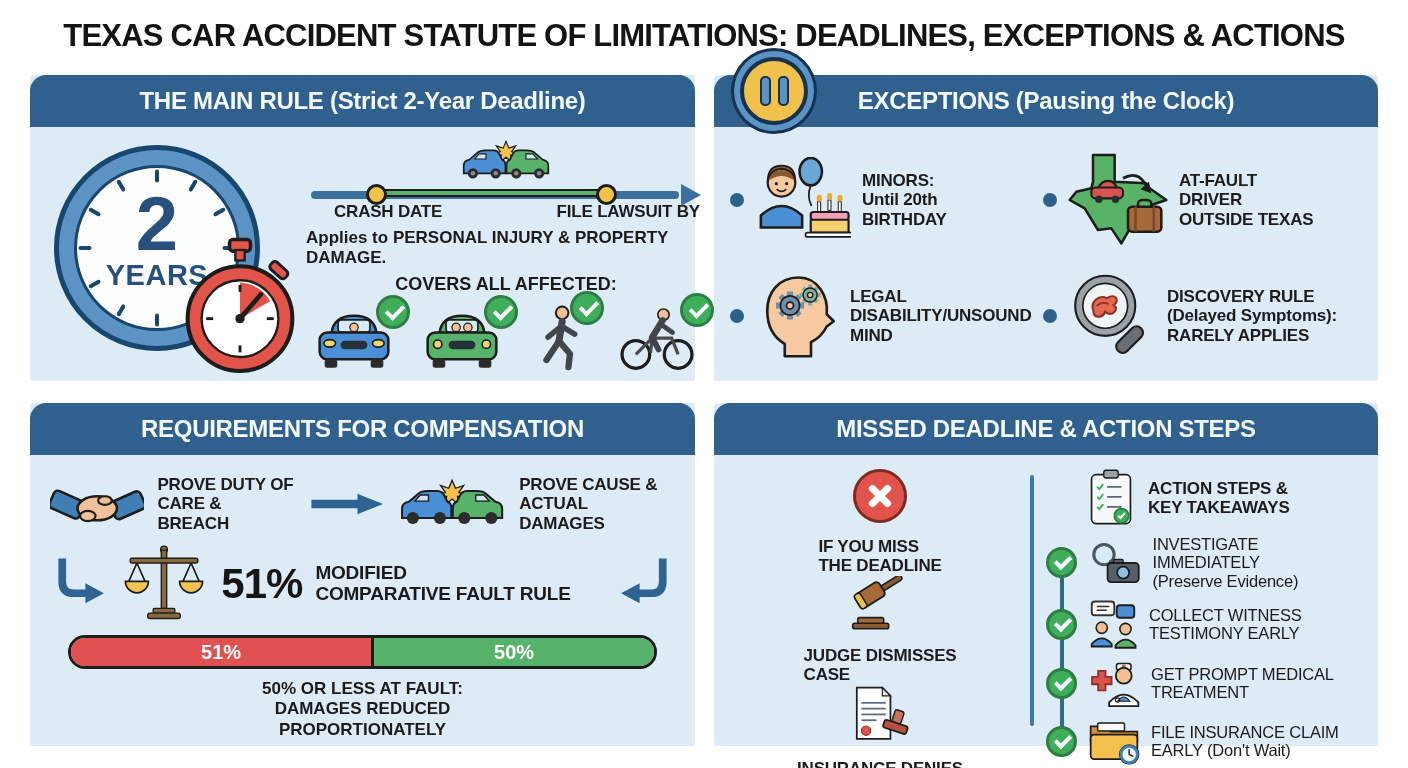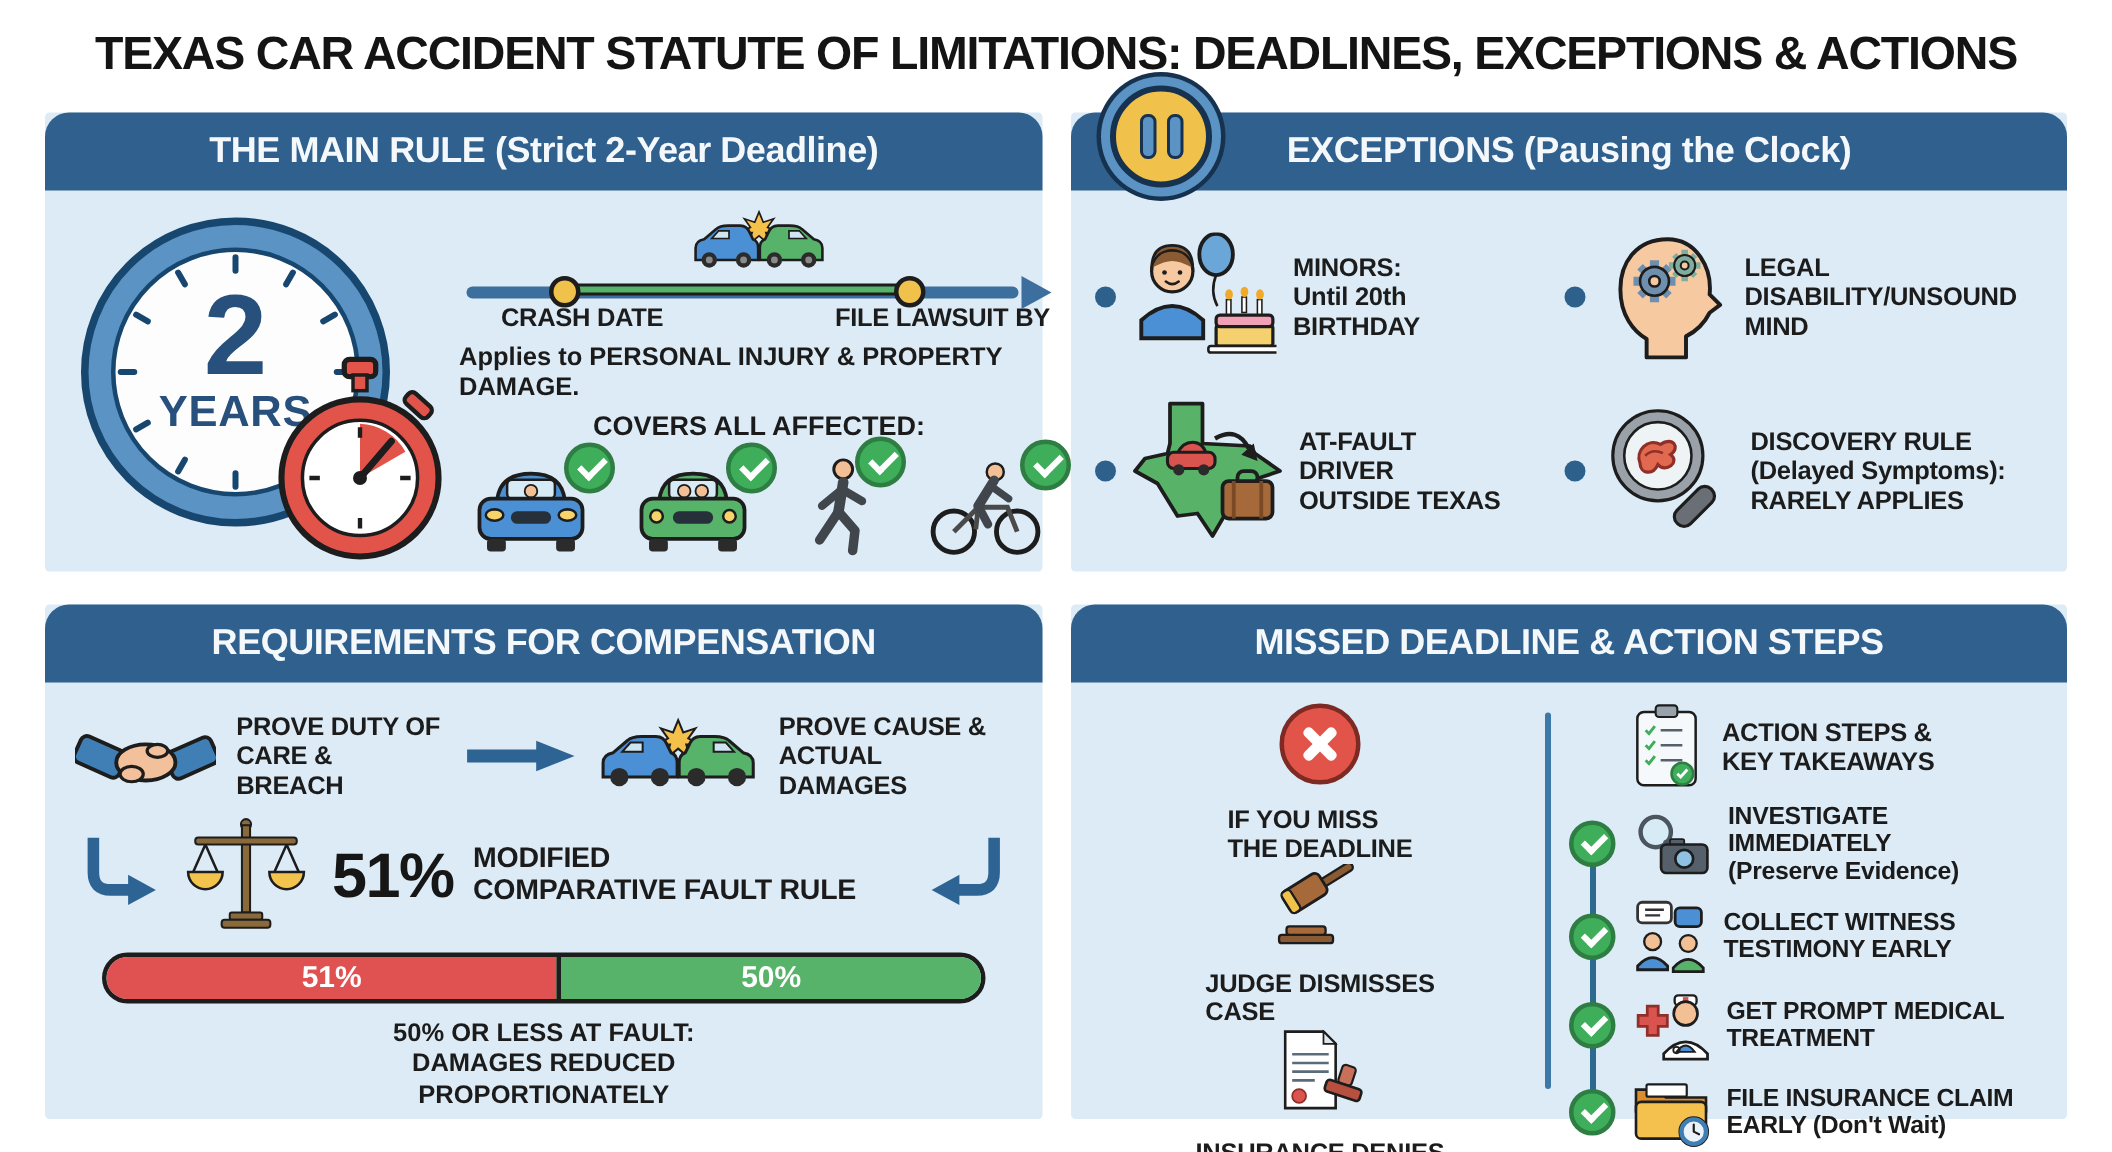--- a/index.html
+++ b/index.html
@@ -104,21 +104,21 @@
   .xcircle::before { transform:translate(-50%,-50%) rotate(45deg); }
   .xcircle::after  { transform:translate(-50%,-50%) rotate(-45deg); }
   .divider { width:4px; background:#3c78a8; border-radius:2px; margin:8px 12px 8px 2px; flex:none; }
   .act-col { flex:1; display:flex; flex-direction:column; padding-top:2px; }
   .act-head { display:flex; align-items:center; gap:12px; margin-left:40px; margin-bottom:8px; }
   .act-rows { position:relative; display:flex; flex-direction:column; gap:9px; }
   .act-line { position:absolute; left:14px; top:20px; bottom:20px; width:4px; background:#2d6a8f; }
   .act-row { display:flex; align-items:center; gap:9px; position:relative; }
   .act-row .check { width:31px; height:31px; }
   .act-row .check::after { left:6px; top:6px; width:12px; height:6px; }
-  .act-lbl { font-weight:bold; font-size:16.5px; line-height:1.12; letter-spacing:-0.2px; }
+  .act-lbl { font-weight:normal; font-size:16.5px; line-height:1.12; letter-spacing:-0.2px; }
 </style>
 </head>
 <body>
 
 <div class="page">
 
   <h1 class="title">TEXAS CAR ACCIDENT STATUTE OF LIMITATIONS: DEADLINES, EXCEPTIONS &amp; ACTIONS</h1>
 
   <section class="panel" id="p-tl">
     <header class="phead">
@@ -288,20 +288,40 @@
           <rect x="64" y="64" width="44" height="9" rx="3" fill="#f2a0b5" stroke="#1d1d1d" stroke-width="2.5"></rect>
           <rect x="58" y="88" width="56" height="5" rx="2" fill="#fff" stroke="#1d1d1d" stroke-width="2"></rect>
         </svg>
         <div class="lbl prelines">MINORS:
 Until 20th
 BIRTHDAY</div>
       </div>
 
       <div class="ex-item">
         <span class="bullet"></span>
+        <svg width="100" height="94" viewBox="0 0 120 112">
+          <polygon points="30,2 56,2 56,34 94,36 98,42 118,56 100,62 94,86 78,84 64,108 52,90 36,92 20,66 2,56 10,46 28,42 30,34" fill="#58b368" stroke="#1d1d1d" stroke-width="3" stroke-linejoin="round"></polygon>
+          <path d="M36,42 Q40,33 48,33 Q56,33 59,42 Z" fill="#d9534f" stroke="#1d1d1d" stroke-width="2.5"></path>
+          <rect x="28" y="41" width="38" height="13" rx="5" fill="#d9534f" stroke="#1d1d1d" stroke-width="2.5"></rect>
+          <circle cx="37" cy="55" r="4.5" fill="#2b2b2b"></circle>
+            <circle cx="57" cy="55" r="4.5" fill="#2b2b2b"></circle>
+          <path d="M66,30 Q84,20 93,38" stroke="#1d1d1d" stroke-width="3.5" fill="none"></path>
+          <polygon points="97,34 100,48 87,43" fill="#1d1d1d"></polygon>
+          <rect x="84" y="56" width="16" height="12" rx="5" fill="none" stroke="#1d1d1d" stroke-width="3"></rect>
+          <rect x="72" y="64" width="40" height="30" rx="5" fill="#a5693a" stroke="#1d1d1d" stroke-width="3"></rect>
+          <line x1="81" y1="64" x2="81" y2="94" stroke="#7a4a26" stroke-width="3"></line>
+          <line x1="103" y1="64" x2="103" y2="94" stroke="#7a4a26" stroke-width="3"></line>
+        </svg>
+        <div class="lbl prelines">AT-FAULT
+DRIVER
+OUTSIDE TEXAS</div>
+      </div>
+
+      <div class="ex-item">
+        <span class="bullet"></span>
         <svg width="84" height="90" viewBox="0 0 96 100">
           <path d="M50,6 C26,6 14,24 14,44 C14,64 24,76 34,82 L34,96 L64,96 L64,80 C72,76 78,70 82,62 L90,56 L82,48 C84,28 72,6 50,6 Z" fill="#f6c9a0" stroke="#1d1d1d" stroke-width="3" stroke-linejoin="round"></path>
           <g stroke="#1d1d1d" stroke-width="2">
             <line x1="40" y1="22" x2="40" y2="54" stroke="#6f8fae" stroke-width="7"></line>
             <line x1="24" y1="38" x2="56" y2="38" stroke="#6f8fae" stroke-width="7"></line>
             <line x1="29" y1="27" x2="51" y2="49" stroke="#6f8fae" stroke-width="6"></line>
             <line x1="51" y1="27" x2="29" y2="49" stroke="#6f8fae" stroke-width="6"></line>
             <circle cx="40" cy="38" r="11" fill="#6f8fae"></circle>
             <circle cx="40" cy="38" r="4" fill="#f6c9a0"></circle>
           </g>
@@ -310,40 +330,20 @@
             <line x1="51" y1="26" x2="75" y2="26" stroke="#7fae9e" stroke-width="5"></line>
             <line x1="55" y1="18" x2="71" y2="34" stroke="#7fae9e" stroke-width="4.5"></line>
             <line x1="71" y1="18" x2="55" y2="34" stroke="#7fae9e" stroke-width="4.5"></line>
             <circle cx="63" cy="26" r="8" fill="#7fae9e"></circle>
             <circle cx="63" cy="26" r="3" fill="#f6c9a0"></circle>
           </g>
         </svg>
         <div class="lbl prelines">LEGAL
 DISABILITY/UNSOUND
 MIND</div>
-      </div>
-
-      <div class="ex-item">
-        <span class="bullet"></span>
-        <svg width="100" height="94" viewBox="0 0 120 112">
-          <polygon points="30,2 56,2 56,34 94,36 98,42 118,56 100,62 94,86 78,84 64,108 52,90 36,92 20,66 2,56 10,46 28,42 30,34" fill="#58b368" stroke="#1d1d1d" stroke-width="3" stroke-linejoin="round"></polygon>
-          <path d="M36,42 Q40,33 48,33 Q56,33 59,42 Z" fill="#d9534f" stroke="#1d1d1d" stroke-width="2.5"></path>
-          <rect x="28" y="41" width="38" height="13" rx="5" fill="#d9534f" stroke="#1d1d1d" stroke-width="2.5"></rect>
-          <circle cx="37" cy="55" r="4.5" fill="#2b2b2b"></circle>
-            <circle cx="57" cy="55" r="4.5" fill="#2b2b2b"></circle>
-          <path d="M66,30 Q84,20 93,38" stroke="#1d1d1d" stroke-width="3.5" fill="none"></path>
-          <polygon points="97,34 100,48 87,43" fill="#1d1d1d"></polygon>
-          <rect x="84" y="56" width="16" height="12" rx="5" fill="none" stroke="#1d1d1d" stroke-width="3"></rect>
-          <rect x="72" y="64" width="40" height="30" rx="5" fill="#a5693a" stroke="#1d1d1d" stroke-width="3"></rect>
-          <line x1="81" y1="64" x2="81" y2="94" stroke="#7a4a26" stroke-width="3"></line>
-          <line x1="103" y1="64" x2="103" y2="94" stroke="#7a4a26" stroke-width="3"></line>
-        </svg>
-        <div class="lbl prelines">AT-FAULT
-DRIVER
-OUTSIDE TEXAS</div>
       </div>
 
       <div class="ex-item">
         <span class="bullet"></span>
         <svg width="88" height="88" viewBox="0 0 104 104">
           <g transform="rotate(45 76 76)">
               <rect x="69" y="62" width="15" height="38" rx="7" fill="#6a6f75" stroke="#1d1d1d" stroke-width="2.5"></rect>
             </g>
           <circle cx="44" cy="40" r="31" fill="#eef3f6" stroke="#9aa1a8" stroke-width="9"></circle>
           <circle cx="44" cy="40" r="35.5" fill="none" stroke="#1d1d1d" stroke-width="2.5"></circle>

